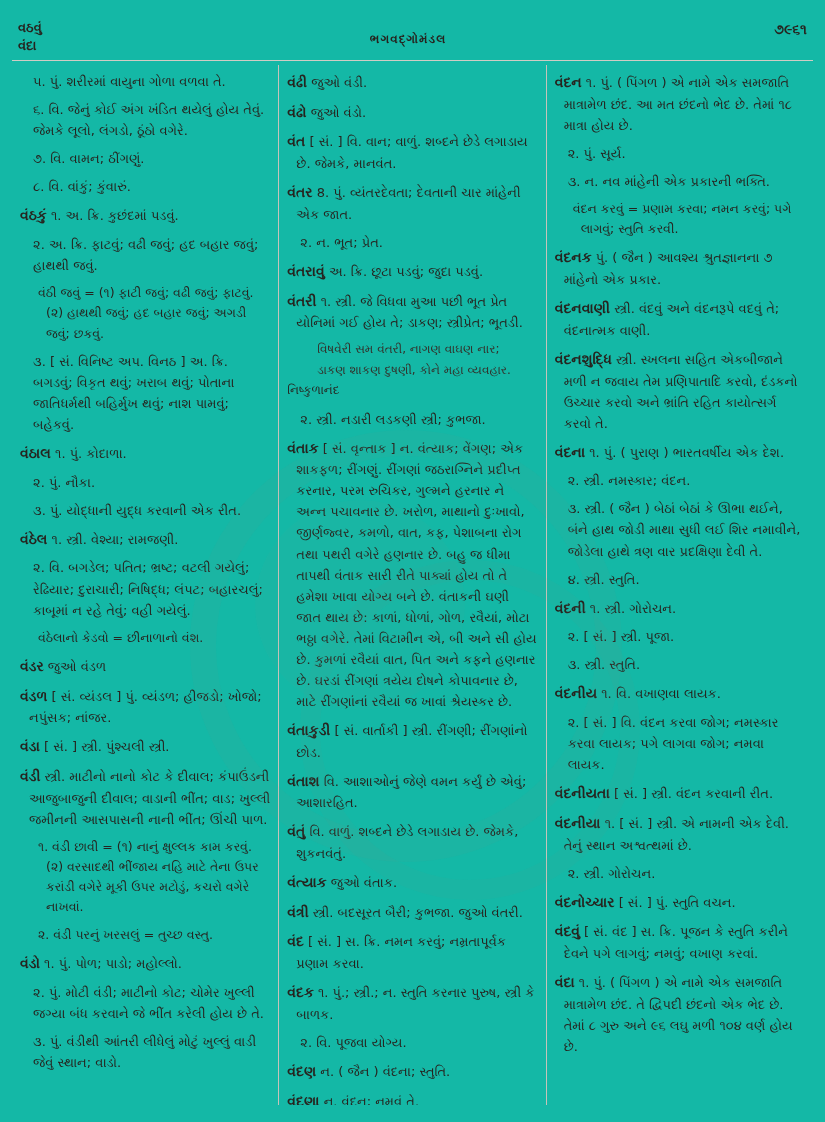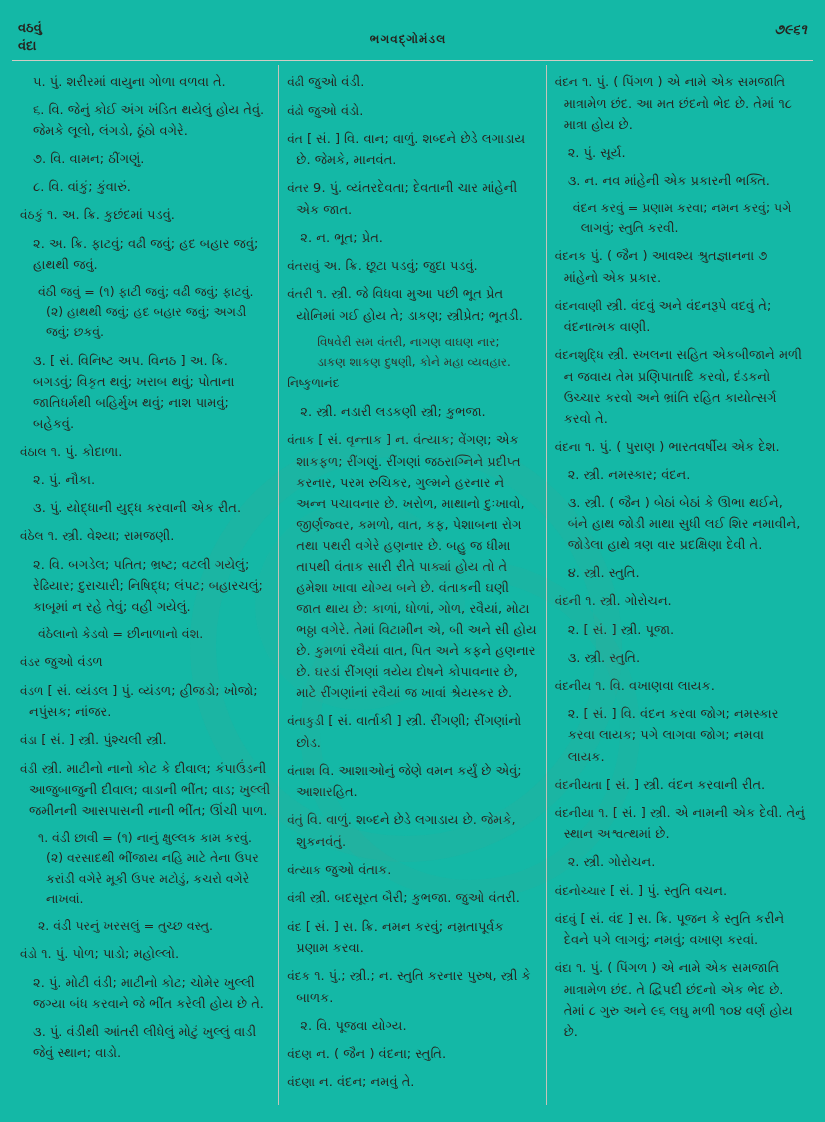--- a/index.html
+++ b/index.html
@@ -21,39 +21,39 @@
   .wm3{left:255px;top:500px;width:210px;height:210px;background:rgba(150,142,120,0.04);}
 
   .hdr{
     display:flex;align-items:flex-start;justify-content:space-between;
     padding:2px 6px 6px 6px;
     border-bottom:1px solid #cfccc4;
     margin-bottom:4px;
   }
   .guide{font-size:13px;line-height:1.35;font-weight:bold;}
   .title{font-size:12px;font-weight:bold;letter-spacing:1px;align-self:center;transform:translateY(2px);}
-  .pageno{font-size:14px;font-weight:bold;padding-top:2px;font-style:italic;}
+  .pageno{font-size:14px;font-weight:bold;padding-top:2px;}
 
   .cols{
     display:flex;
     height:1040px;
     overflow:hidden;
   }
   .col{
     flex:1 1 0;
     padding:6px 8px 0 8px;
     overflow:hidden;
     font-size:13px;
     line-height:1.62;
   }
   .col + .col{border-left:1px solid #c6c3ba;}
 
   .para{margin:0 0 7px 0;}
   .para.entry{padding-left:9px;text-indent:-9px;}
-  .para.entry .head{font-weight:normal;font-size:12px;}
+  .para.entry .head{font-weight:bold;font-size:14px;}
   .para.sense{padding-left:13px;}
   .para.idiom{padding-left:26px;text-indent:-8px;font-size:12.5px;}
   .para.verse{padding-left:30px;margin-bottom:1px;font-size:12px;color:#33302a;}
   .para.attr{text-align:left;font-size:12px;margin:0 2px 8px 0;}
 </style>
 </head>
 <body>
 
 <div class="page">
   <div class="wm wm1"></div>
@@ -92,21 +92,21 @@
         <p class="para idiom"><span>૧. વંડી છાવી = (૧) નાનું ક્ષુલ્લક કામ કરવું. (૨) વરસાદથી ભીંજાય નહિ માટે તેના ઉપર કરાંડી વગેરે મૂકી ઉપર મટોડું, કચરો વગેરે નાખવાં.</span></p>
         <p class="para idiom"><span>૨. વંડી પરનું ખરસલું = તુચ્છ વસ્તુ.</span></p>
         <p class="para entry"><b class="head">વંડો</b> <span>૧. પું. પોળ; પાડો; મહોલ્લો.</span></p>
         <p class="para sense"><span>૨. પું. મોટી વંડી; માટીનો કોટ; ચોમેર ખુલ્લી જગ્યા બંધ કરવાને જે ભીંત કરેલી હોય છે તે.</span></p>
         <p class="para sense"><span>૩. પું. વંડીથી આંતરી લીધેલું મોટું ખુલ્લું વાડી જેવું સ્થાન; વાડો.</span></p>
       </div>
     <div class="col">
         <p class="para entry"><b class="head">વંઢી</b> <span>જુઓ વંડી.</span></p>
         <p class="para entry"><b class="head">વંઢો</b> <span>જુઓ વંડો.</span></p>
         <p class="para entry"><b class="head">વંત</b> <span>[ સં. ] વિ. વાન; વાળું. શબ્દને છેડે લગાડાય છે. જેમકે, માનવંત.</span></p>
-        <p class="para entry"><b class="head">વંતર</b> <span>9. પું. વ્યંતરદેવતા; દેવતાની ચાર માંહેની એક જાત.</span></p>
+        <p class="para entry"><b class="head">વંતર</b> <span>8. પું. વ્યંતરદેવતા; દેવતાની ચાર માંહેની એક જાત.</span></p>
         <p class="para sense"><span>૨. ન. ભૂત; પ્રેત.</span></p>
         <p class="para entry"><b class="head">વંતરાવું</b> <span>અ. ક્રિ. છૂટા પડવું; જુદા પડવું.</span></p>
         <p class="para entry"><b class="head">વંતરી</b> <span>૧. સ્ત્રી. જે વિધવા મુઆ પછી ભૂત પ્રેત યોનિમાં ગઈ હોય તે; ડાકણ; સ્ત્રીપ્રેત; ભૂતડી.</span></p>
         <p class="para verse"><span>વિષવેરી સમ વંતરી, નાગણ વાઘણ નાર;</span></p>
         <p class="para verse"><span>ડાકણ શાકણ દુષણી, કોને મહા વ્યવહાર.</span></p>
         <p class="para attr"><span>નિષ્કુળાનંદ</span></p>
         <p class="para sense"><span>૨. સ્ત્રી. નડારી લડકણી સ્ત્રી; કુભજા.</span></p>
         <p class="para entry"><b class="head">વંતાક</b> <span>[ સં. વૃન્તાક ] ન. વંત્યાક; વેંગણ; એક શાકફળ; રીંગણું. રીંગણાં જઠરાગ્નિને પ્રદીપ્ત કરનાર, પરમ રુચિકર, ગુલ્મને હરનાર ને અન્ન પચાવનાર છે. ખરોળ, માથાનો દુઃખાવો, જીર્ણજ્વર, કમળો, વાત, કફ, પેશાબના રોગ તથા પથરી વગેરે હણનાર છે. બહુ જ ધીમા તાપથી વંતાક સારી રીતે પાક્યાં હોય તો તે હમેશા ખાવા યોગ્ય બને છે. વંતાકની ઘણી જાત થાય છે: કાળાં, ધોળાં, ગોળ, રવૈયાં, મોટા ભઠ્ઠા વગેરે. તેમાં વિટામીન એ, બી અને સી હોય છે. કુમળાં રવૈયાં વાત, પિત અને કફને હણનાર છે. ઘરડાં રીંગણાં ત્રયેય દોષને કોપાવનાર છે, માટે રીંગણાંનાં રવૈયાં જ ખાવાં શ્રેયસ્કર છે.</span></p>
         <p class="para entry"><b class="head">વંતાકુડી</b> <span>[ સં. વાર્તાકી ] સ્ત્રી. રીંગણી; રીંગણાંનો છોડ.</span></p>
         <p class="para entry"><b class="head">વંતાશ</b> <span>વિ. આશાઓનું જેણે વમન કર્યું છે એવું; આશારહિત.</span></p>

